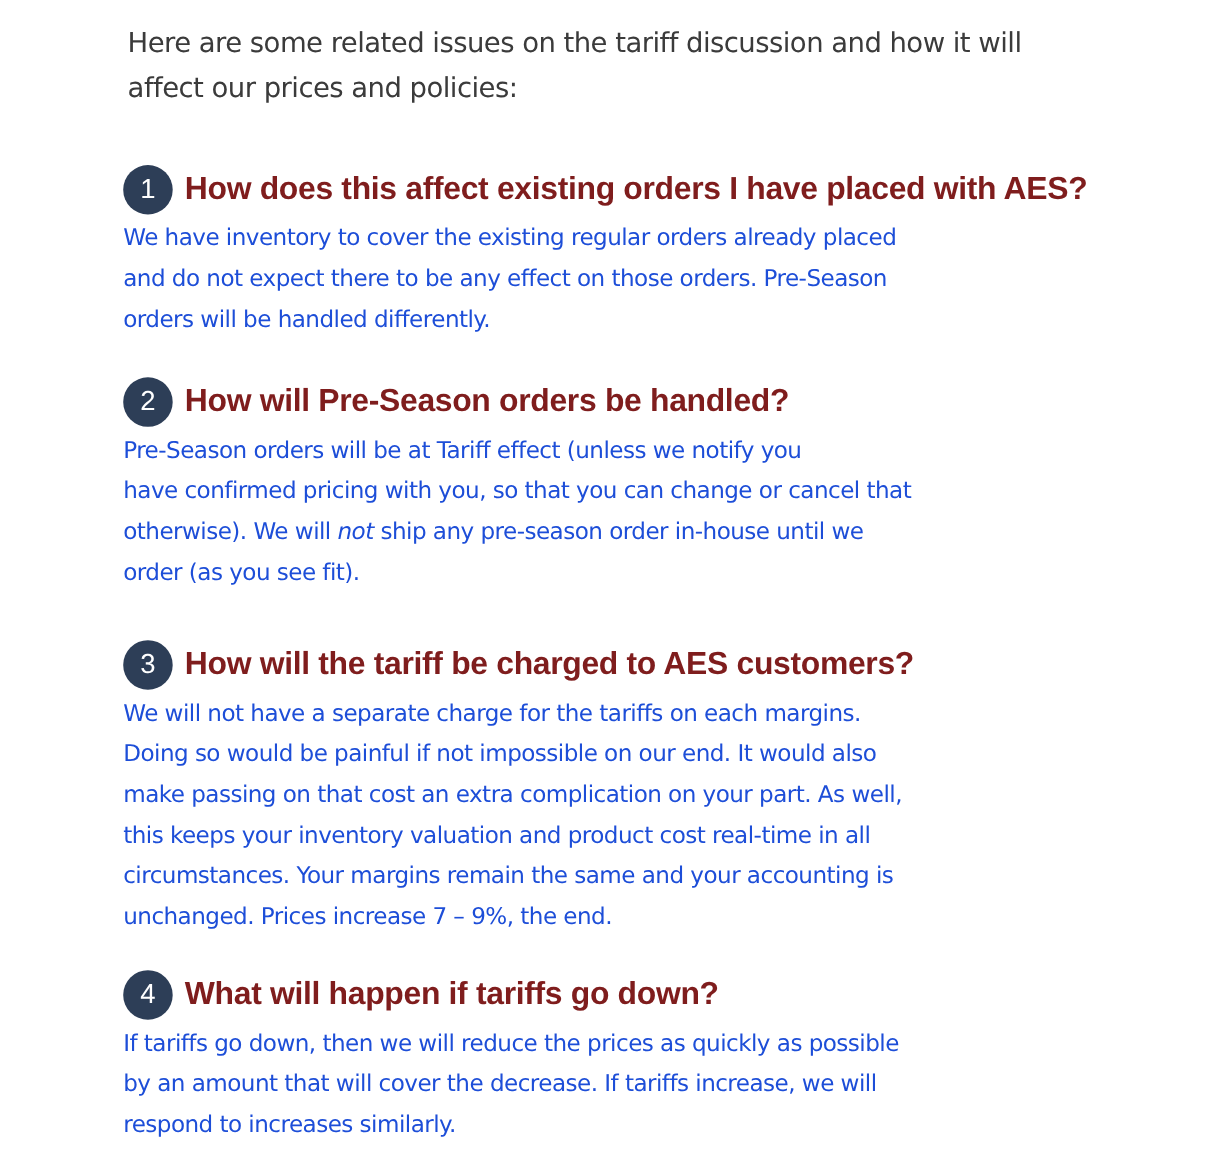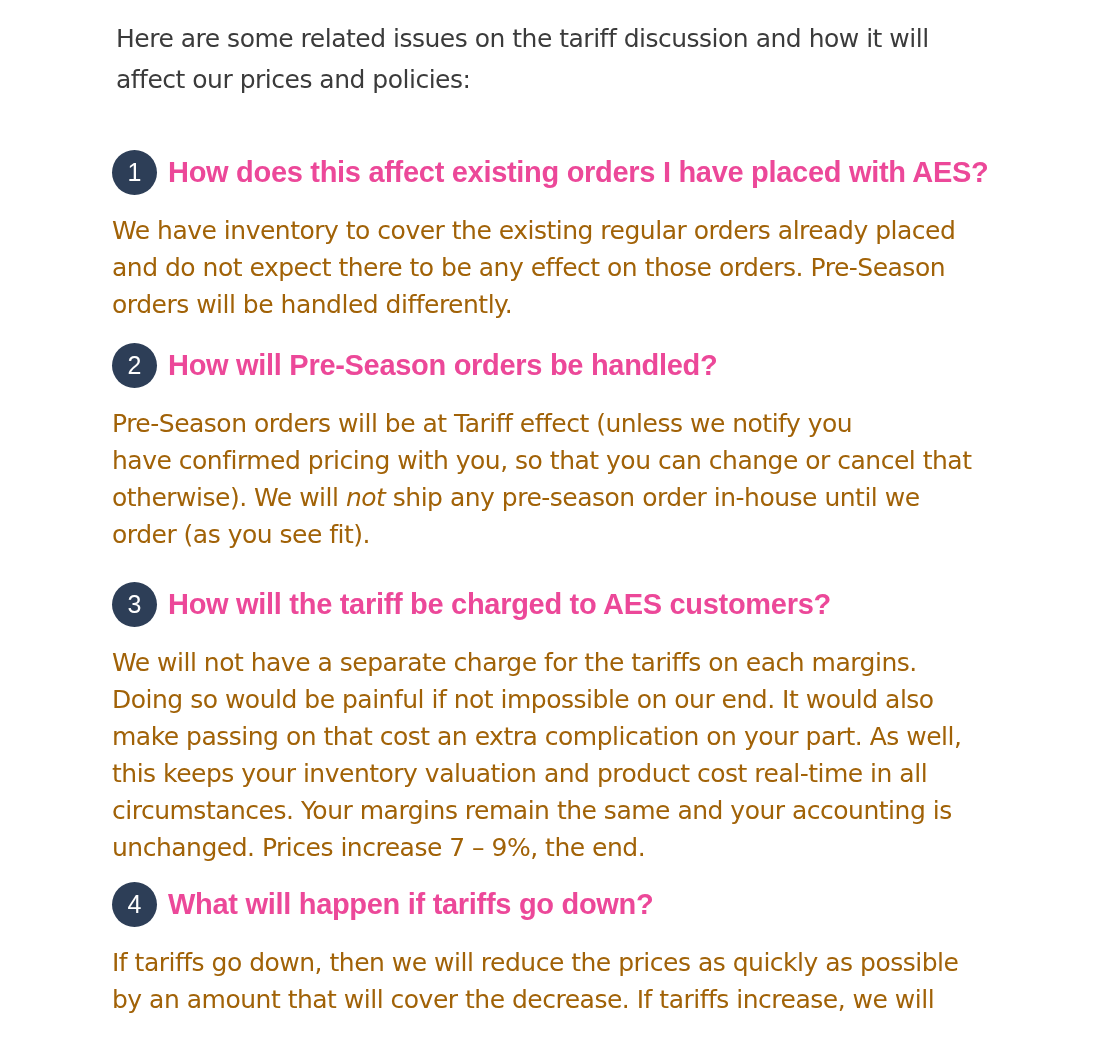--- a/index.html
+++ b/index.html
@@ -54,29 +54,29 @@
       font-family: "Liberation Sans", sans-serif;
       font-size: 25px;
       flex: 0 0 auto;
     }
     .q-title {
       margin: 0 0 0 11px;
       font-family: "Liberation Sans", sans-serif;
       font-weight: bold;
       font-size: 29px;
       letter-spacing: -0.3px;
-      color: #ec4899;
+      color: #7f1d1d;
       white-space: nowrap;
     }
     .answer {
-      margin: 16px 0 0 0;
-      font-size: 25px;
+      margin: 2px 0 0 0;
+      font-size: 21px;
       line-height: 37px;
       letter-spacing: -0.5px;
-      color: #a16207;
+      color: #1d4ed8;
       width: 880px;
     }
     .answer .line {
       display: block;
       white-space: nowrap;
     }
     .answer em {
       font-style: italic;
     }
   </style>
@@ -131,16 +131,17 @@
   </section>
 
   <section class="qa" style="top:880px;">
     <div class="q-head">
       <span class="badge">4</span>
       <h2 class="q-title">What will happen if tariffs go down?</h2>
     </div>
     <p class="answer">
       <span class="line">If tariffs go down, then we will reduce the prices as quickly as possible</span>
       <span class="line">by an amount that will cover the decrease. If tariffs increase, we will</span>
+      <span class="line">respond to increases similarly.</span>
     </p>
   </section>
 
 </div>
 
 </body></html>

